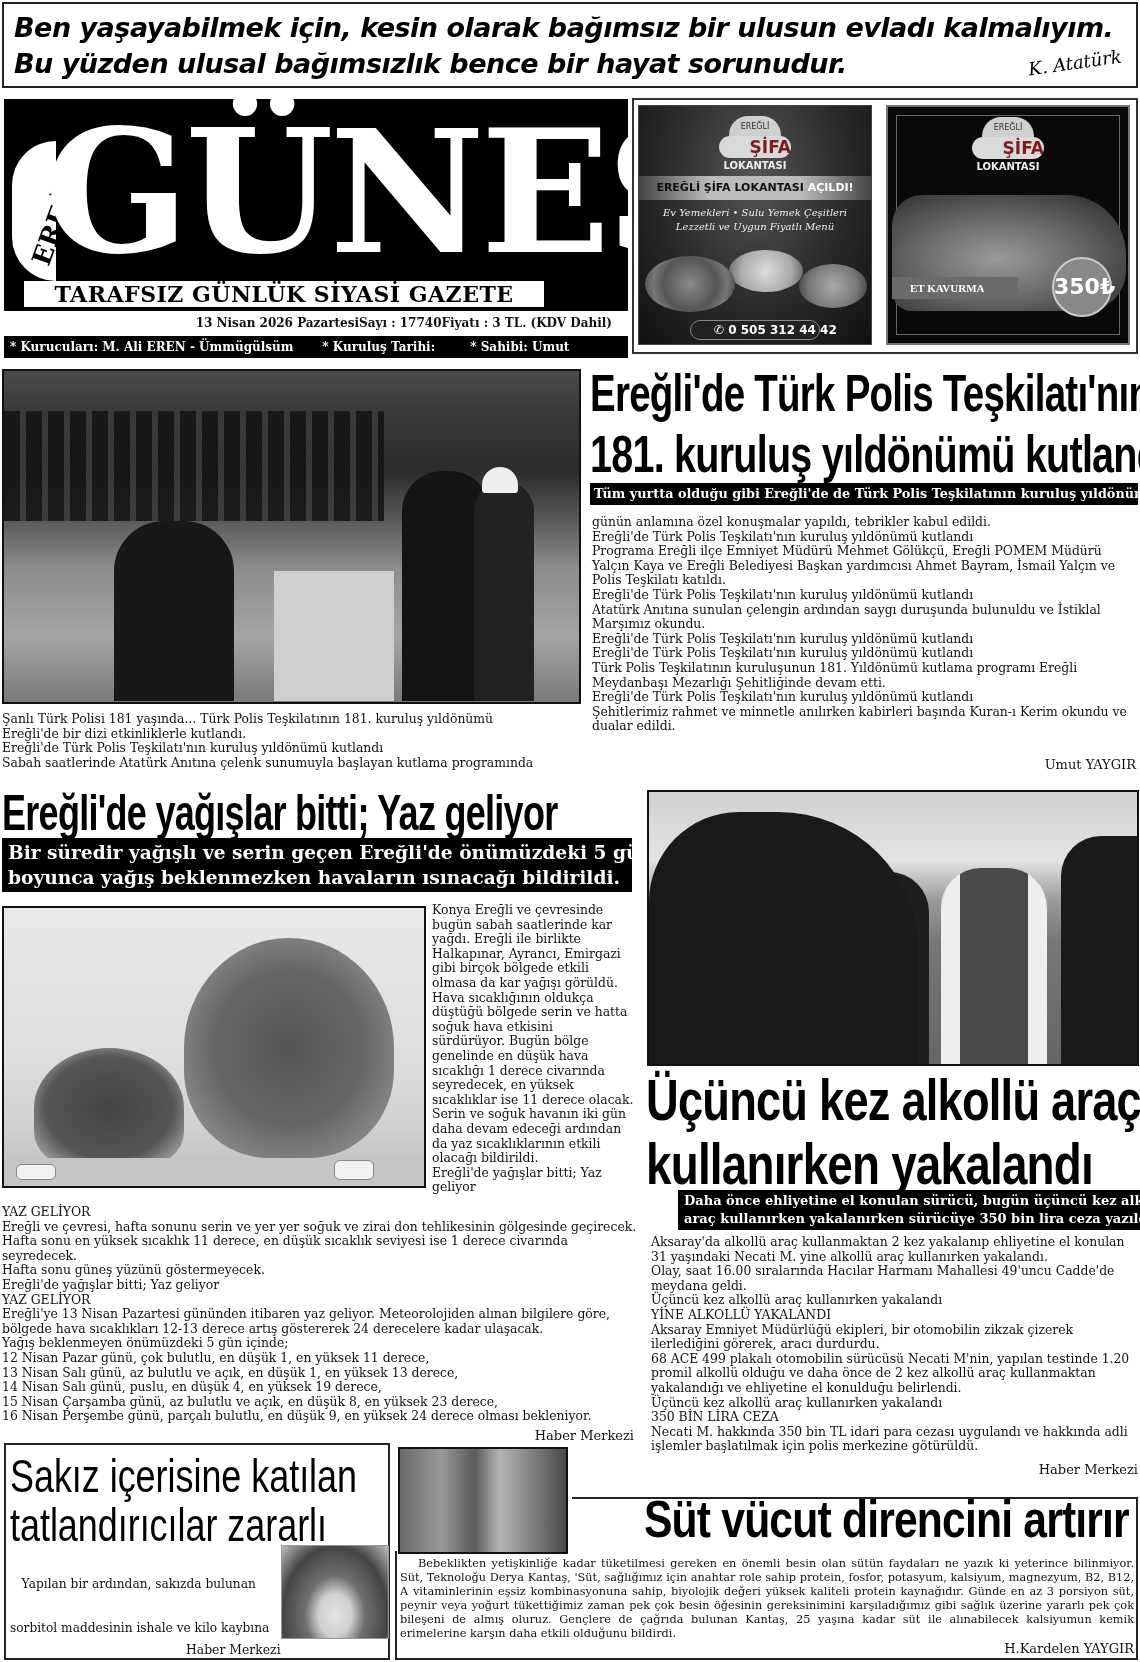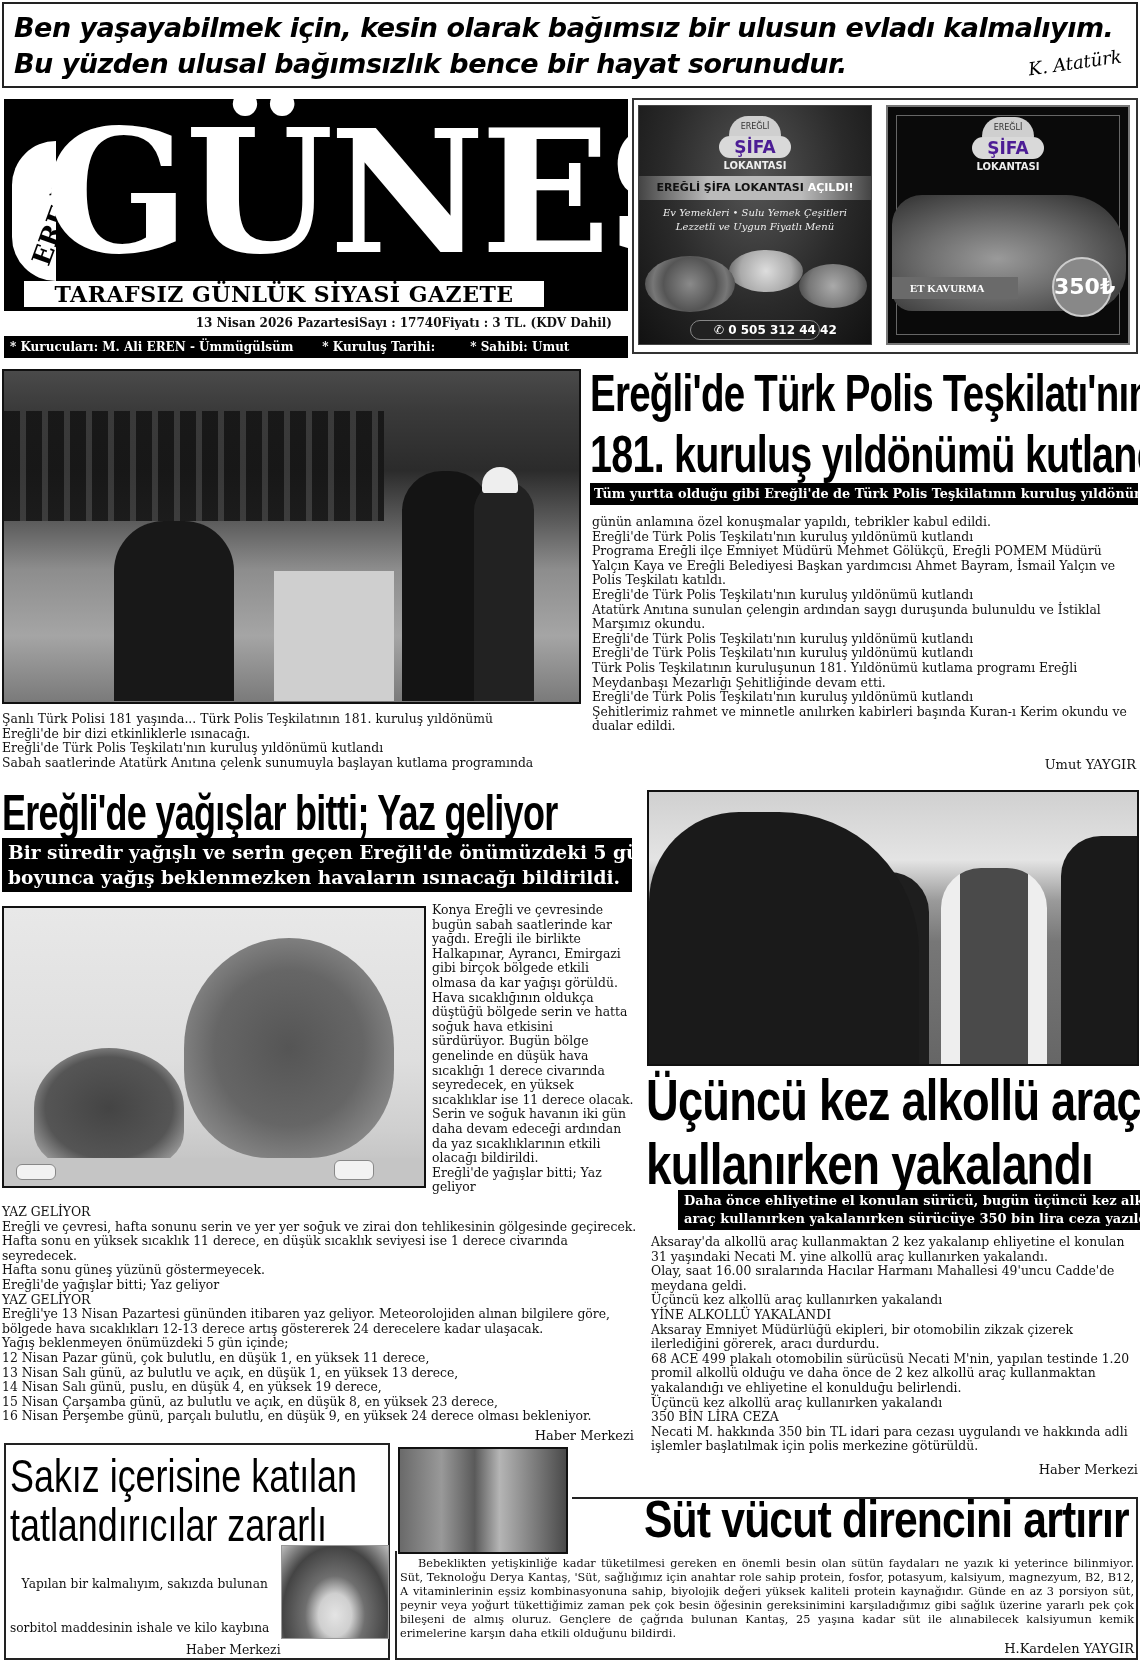--- a/index.html
+++ b/index.html
@@ -19,21 +19,21 @@
   .mast-city-txt { left: 22px; top: 160px; transform: rotate(-70deg); transform-origin: left top; font-family: "DejaVu Serif", serif; font-weight: bold; font-size: 26px; color: #000; white-space: nowrap; }
   .mast-tagline { left: 20px; top: 182px; width: 520px; height: 26px; background: #fff; font-family: "DejaVu Serif", serif; font-weight: bold; font-size: 22px; line-height: 26px; color: #000; text-align: center; letter-spacing: 0.5px; }
   .mast-info { left: 4px; top: 316px; width: 624px; height: 18px; font-family: "DejaVu Serif", serif; font-weight: bold; font-size: 12px; display: flex; justify-content: flex-end; padding: 0 16px; }
   .mast-founders { left: 4px; top: 336px; width: 624px; height: 22px; background: #000; color: #fff; font-family: "DejaVu Serif", serif; font-weight: bold; font-size: 12px; line-height: 22px; display: flex; justify-content: space-between; padding: 0 6px; }
 
   
   .ads-box { left: 632px; top: 98px; width: 506px; height: 256px; border: 2px solid #333; background: #fff; }
   .ad1 { left: 638px; top: 105px; width: 234px; height: 240px; background: radial-gradient(ellipse at 50% 30%, #555 0%, #2a2a2a 55%, #111 100%); border: 1px solid #444; color: #fff; overflow: hidden; }
   .ad2 { left: 886px; top: 105px; width: 244px; height: 240px; background: #0a0a0a; border: 2px solid #777; color: #fff; overflow: hidden; }
   .ad-logo-top { left: 50%; transform: translateX(-50%); top: 10px; width: 52px; height: 22px; border-radius: 26px 26px 4px 4px; background: #cfcfcf; color: #333; font-family: "DejaVu Sans", sans-serif; font-size: 8px; text-align: center; line-height: 22px; }
-  .ad-logo { left: 50%; transform: translateX(-50%); top: 30px; width: 72px; height: 22px; border-radius: 12px; background: #d9d9d9; color: #4c1d95; font-family: "DejaVu Sans", sans-serif; font-weight: bold; font-size: 17px; text-align: center; line-height: 22px; }
+  .ad-logo { left: 50%; transform: translateX(-50%); top: 30px; width: 72px; height: 22px; border-radius: 12px; background: #d9d9d9; color: #7f1d1d; font-family: "DejaVu Sans", sans-serif; font-weight: bold; font-size: 17px; text-align: right; line-height: 22px; }
   .ad-logo-sub { left: 0; width: 100%; top: 54px; text-align: center; font-family: "DejaVu Sans", sans-serif; font-weight: bold; font-size: 10px; color: #eee; }
   .ad1-banner { left: 0; top: 70px; width: 100%; height: 24px; background: linear-gradient(90deg, #444, #bbb 30%, #bbb 70%, #444); color: #111; font-family: "DejaVu Sans", sans-serif; font-weight: bold; font-size: 11px; line-height: 24px; text-align: center; }
   .ad1-banner b { color: #fff; }
   .ad1-script { left: 0; width: 100%; top: 100px; text-align: center; font-family: "DejaVu Serif", serif; font-style: italic; font-size: 10px; line-height: 14px; color: #eee; }
   .ad1-food1 { left: 6px; top: 150px; width: 90px; height: 56px; border-radius: 50%; background: radial-gradient(circle, #8a8a8a 0%, #555 50%, #777 70%, #333 100%); }
   .ad1-food2 { left: 90px; top: 144px; width: 74px; height: 42px; border-radius: 50%; background: radial-gradient(circle, #ddd 0%, #aaa 60%, #555 100%); }
   .ad1-food3 { left: 160px; top: 158px; width: 68px; height: 44px; border-radius: 50%; background: radial-gradient(circle, #aaa 0%, #777 60%, #333 100%); }
   .ad1-phone { left: 50%; transform: translateX(-50%); top: 214px; width: 130px; height: 20px; border-radius: 10px; background: #222; border: 1px solid #888; color: #fff; font-family: "DejaVu Sans", sans-serif; font-weight: bold; font-size: 12px; line-height: 18px; text-align: center; white-space: nowrap; padding-left: 23px; }
   .ad2-food { left: 4px; top: 88px; width: 234px; height: 116px; background: radial-gradient(ellipse at 45% 55%, #9a9a9a 0%, #6e6e6e 40%, #444 75%, #222 100%); border-radius: 30px 60px 40px 20px; }
   .ad2-label { left: 4px; top: 170px; width: 126px; height: 22px; background: #6a6a6a; color: #fff; font-family: Liberation Serif, serif; font-weight: bold; font-size: 11px; line-height: 22px; padding-left: 18px; }
@@ -133,21 +133,21 @@
 <div class="abs photo photo-police">
   <div class="abs police-crowd"></div>
   <div class="abs police-stone"></div>
   <div class="abs police-man1"></div>
   <div class="abs police-man2"></div>
   <div class="abs police-man3"></div>
   <div class="abs police-helmet"></div>
 </div>
 <div class="abs body-text" style="left:2px; top:712px; width:580px;">
   <div>Şanlı Türk Polisi 181 yaşında... Türk Polis Teşkilatının 181. kuruluş yıldönümü</div>
-  <div>Ereğli'de bir dizi etkinliklerle ısınacağı.</div>
+  <div>Ereğli'de bir dizi etkinliklerle kutlandı.</div>
   <div>Ereğli'de Türk Polis Teşkilatı'nın kuruluş yıldönümü kutlandı</div>
   <div>Sabah saatlerinde Atatürk Anıtına çelenk sunumuyla başlayan kutlama programında</div>
 </div>
 
 <div class="abs hl" style="left:590px; top:364px; font-size:52px; line-height:58px; transform:scaleX(0.74);">Ereğli'de Türk Polis Teşkilatı'nın</div>
 <div class="abs hl" style="left:590px; top:425px; font-size:52px; line-height:58px; transform:scaleX(0.76);">181. kuruluş yıldönümü kutlandı</div>
 <div class="abs deck" style="left:590px; top:483px; width:548px; height:22px; font-size:12.8px; line-height:22px; padding-left:4px; white-space:nowrap;">Tüm yurtta olduğu gibi Ereğli'de de Türk Polis Teşkilatının kuruluş yıldönümü kutlandı.</div>
 <div class="abs body-text" style="left:592px; top:515px; width:546px;">
   <div>günün anlamına özel konuşmalar yapıldı, tebrikler kabul edildi.</div>
   <div>Ereğli'de Türk Polis Teşkilatı'nın kuruluş yıldönümü kutlandı</div>
@@ -249,21 +249,21 @@
   <div>Necati M. hakkında 350 bin TL idari para cezası uygulandı ve hakkında adli</div>
   <div>işlemler başlatılmak için polis merkezine götürüldü.</div>
 </div>
 <div class="abs byline" style="left:900px; top:1462px; width:238px;">Haber Merkezi</div>
 
 <div class="abs box box-gum"></div>
 <div class="abs hl" style="left:10px; top:1451px; font-size:46px; line-height:50px; font-weight:normal; letter-spacing:0; transform:scaleX(0.78);">Sakız içerisine katılan</div>
 <div class="abs hl" style="left:10px; top:1500px; font-size:46px; line-height:50px; font-weight:normal; letter-spacing:0; transform:scaleX(0.78);">tatlandırıcılar zararlı</div>
 <div class="abs photo-gum"></div>
 <div class="abs body-text" style="left:10px; top:1548px; width:270px; white-space:pre; font-size:12.2px;">
-  <div>   Yapılan bir kalmalıyım, sakızda bulunan</div>
+  <div>   Yapılan bir ardından, sakızda bulunan</div>
   <div>sorbitol maddesinin ishale ve kilo kaybına</div>
   
   
   
   
   
 </div>
 <div class="abs body-text" style="left:186px; top:1643px; width:100px;">Haber Merkezi</div>
 
 <div class="abs box box-milk"></div>

